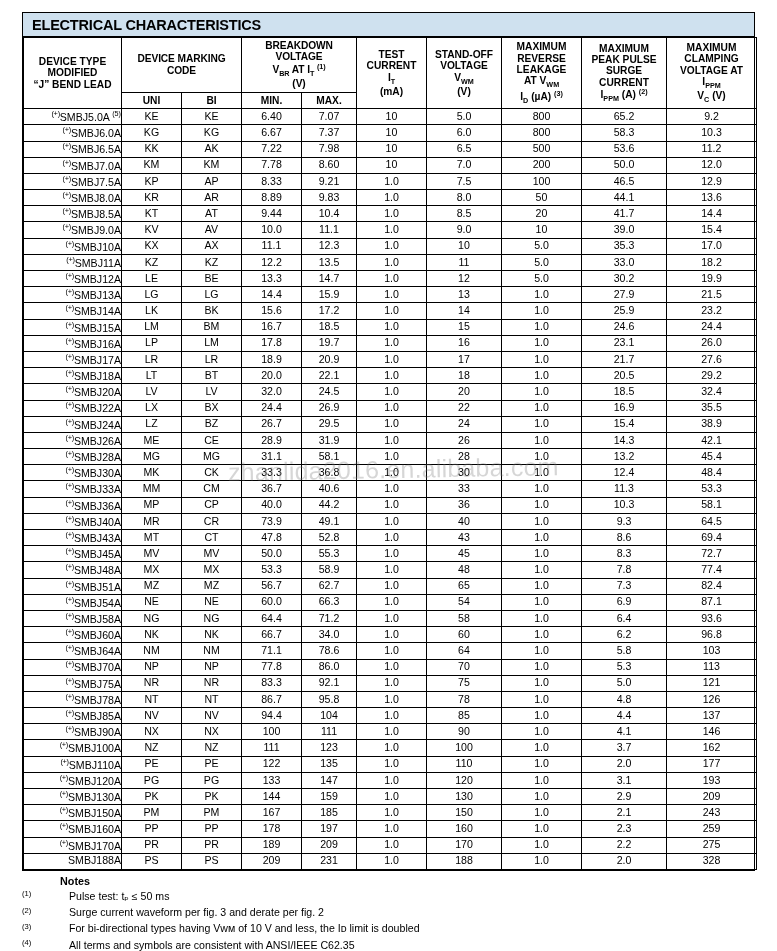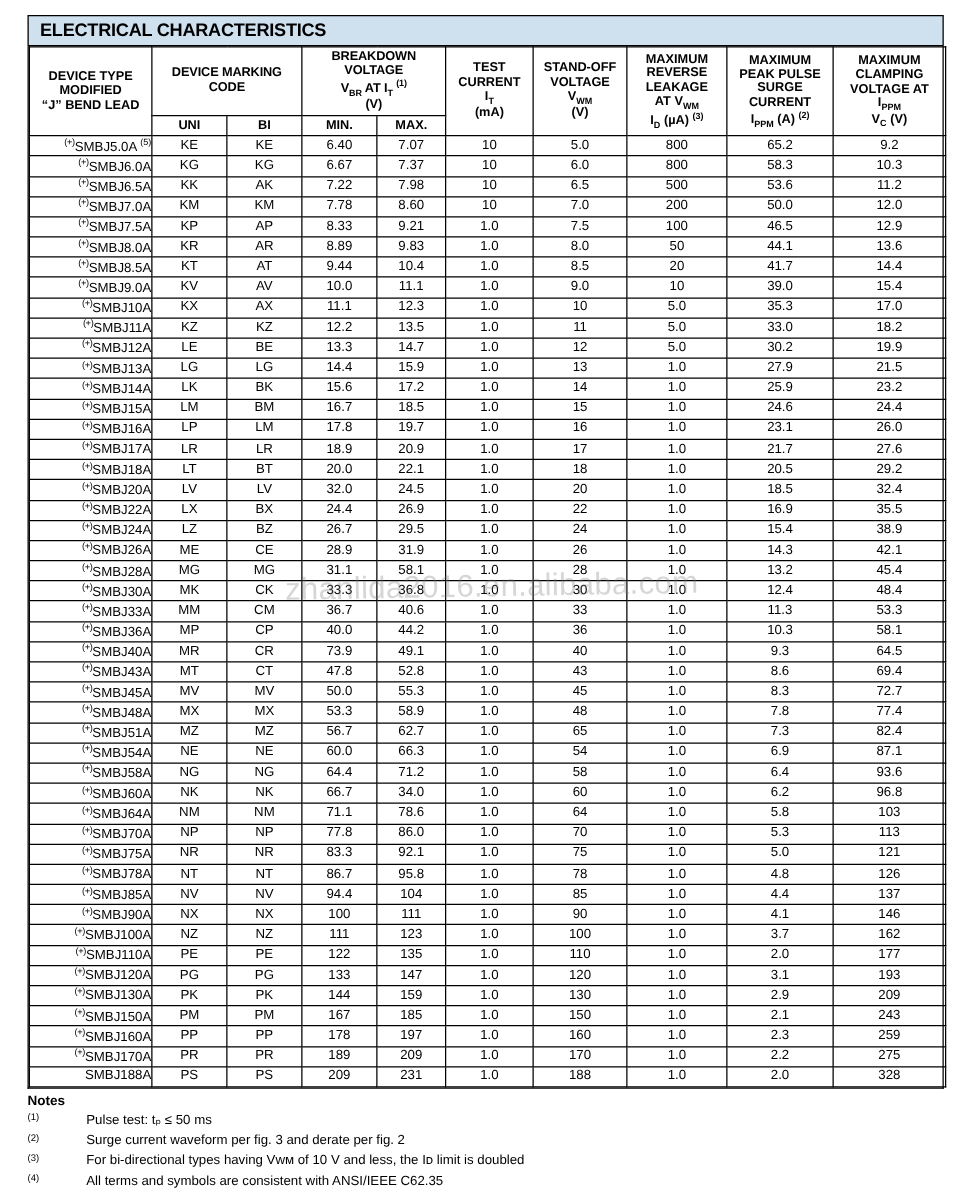--- a/index.html
+++ b/index.html
@@ -99,20 +99,21 @@
   
   .notes{
     margin-top:5px;
     font-size:10.6px;
     line-height:1.0;
   }
   .notes-title{
     font-weight:bold;
     font-size:10.8px;
     margin-bottom:3px;
+    margin-left:38px;
   }
   .note{
     display:flex;
     align-items:flex-start;
     margin-bottom:3.4px;
   }
   .note-mark{
     width:15px;
     flex:0 0 15px;
     font-size:7.6px;

